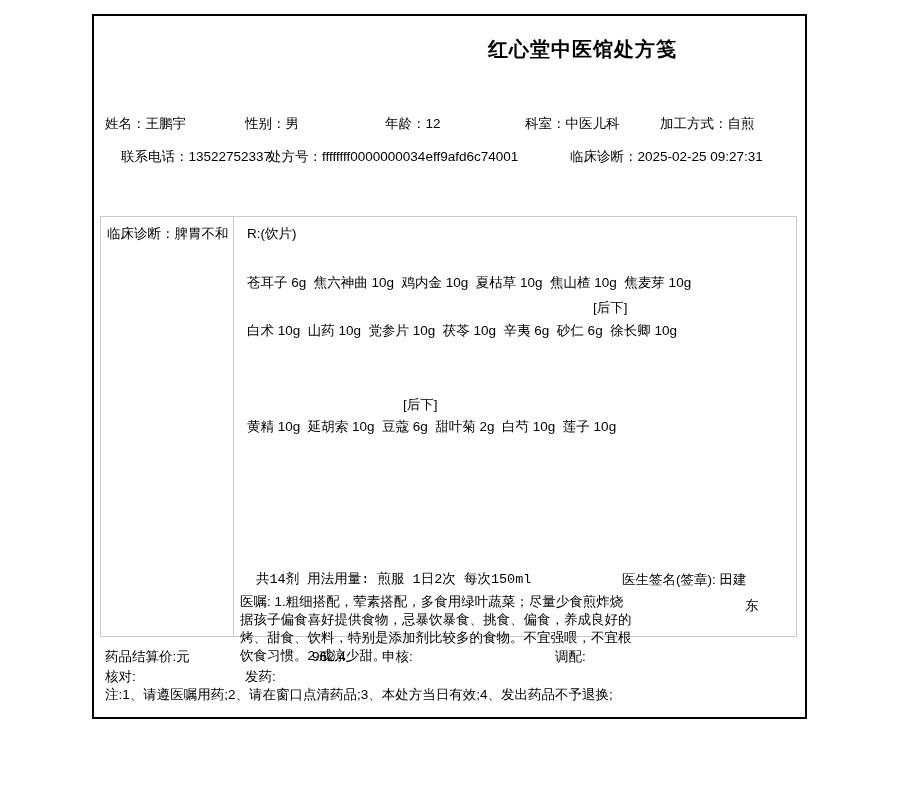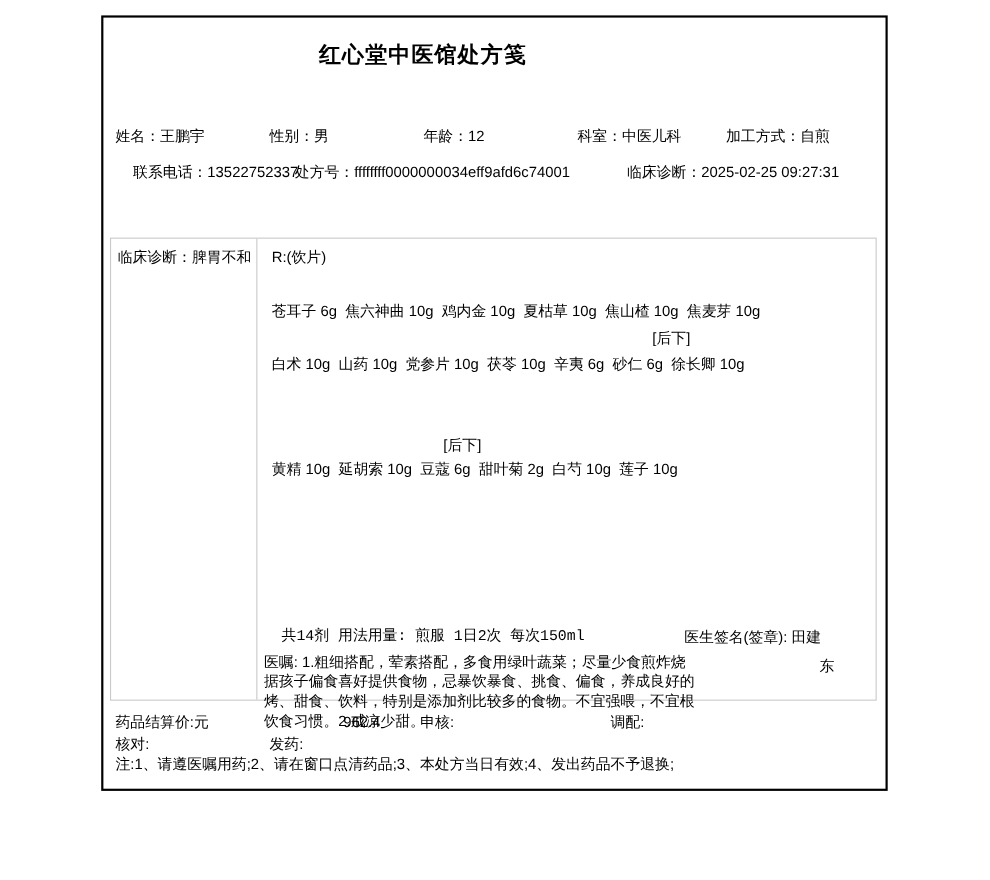--- a/index.html
+++ b/index.html
@@ -18,21 +18,21 @@
     position: absolute;
     left: 92px; top: 14px;
     width: 715px; height: 705px;
     border: 2px solid #000000;
     background: #ffffff;
   }
   .t { position: absolute; white-space: pre; line-height: 16px; }
   .title {
     position: absolute;
     left: 92px; top: 36px; width: 585px;
-    text-align: center;
+    text-align: right;
     font-size: 20px;
     font-weight: bold;
     letter-spacing: 1px;
   }
   .pi-label, .pi-value { display: inline; }
   .main-table {
     position: absolute;
     left: 100px; top: 216px;
     width: 697px; height: 421px;
     border: 1px solid #c9c9c9;

